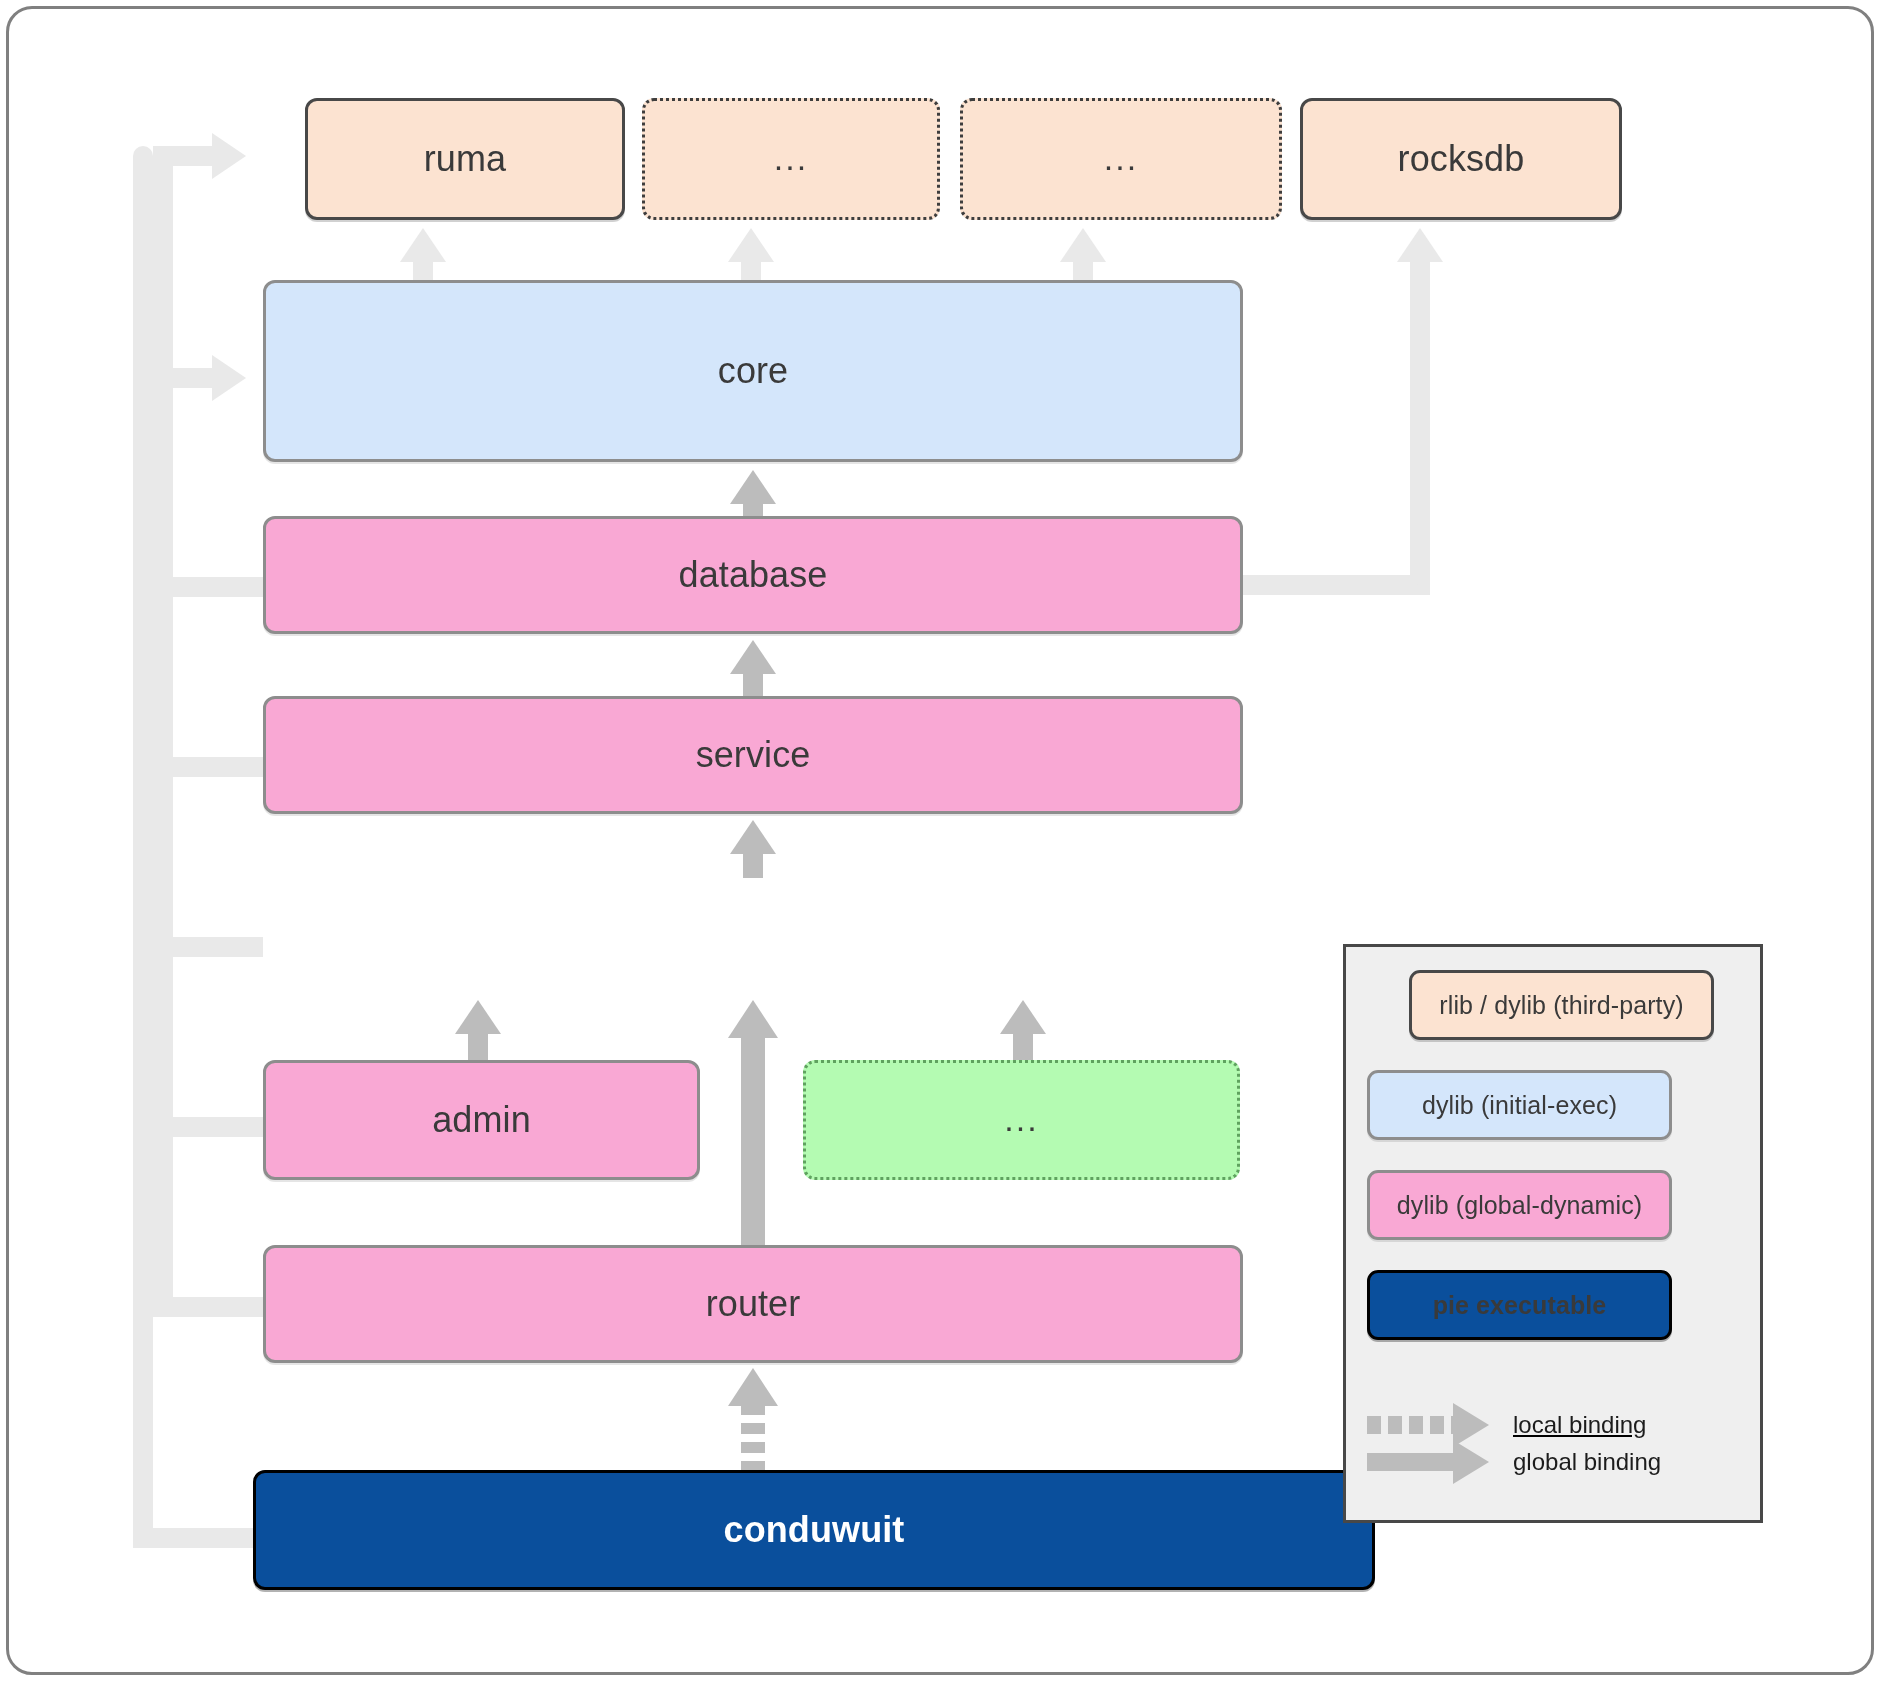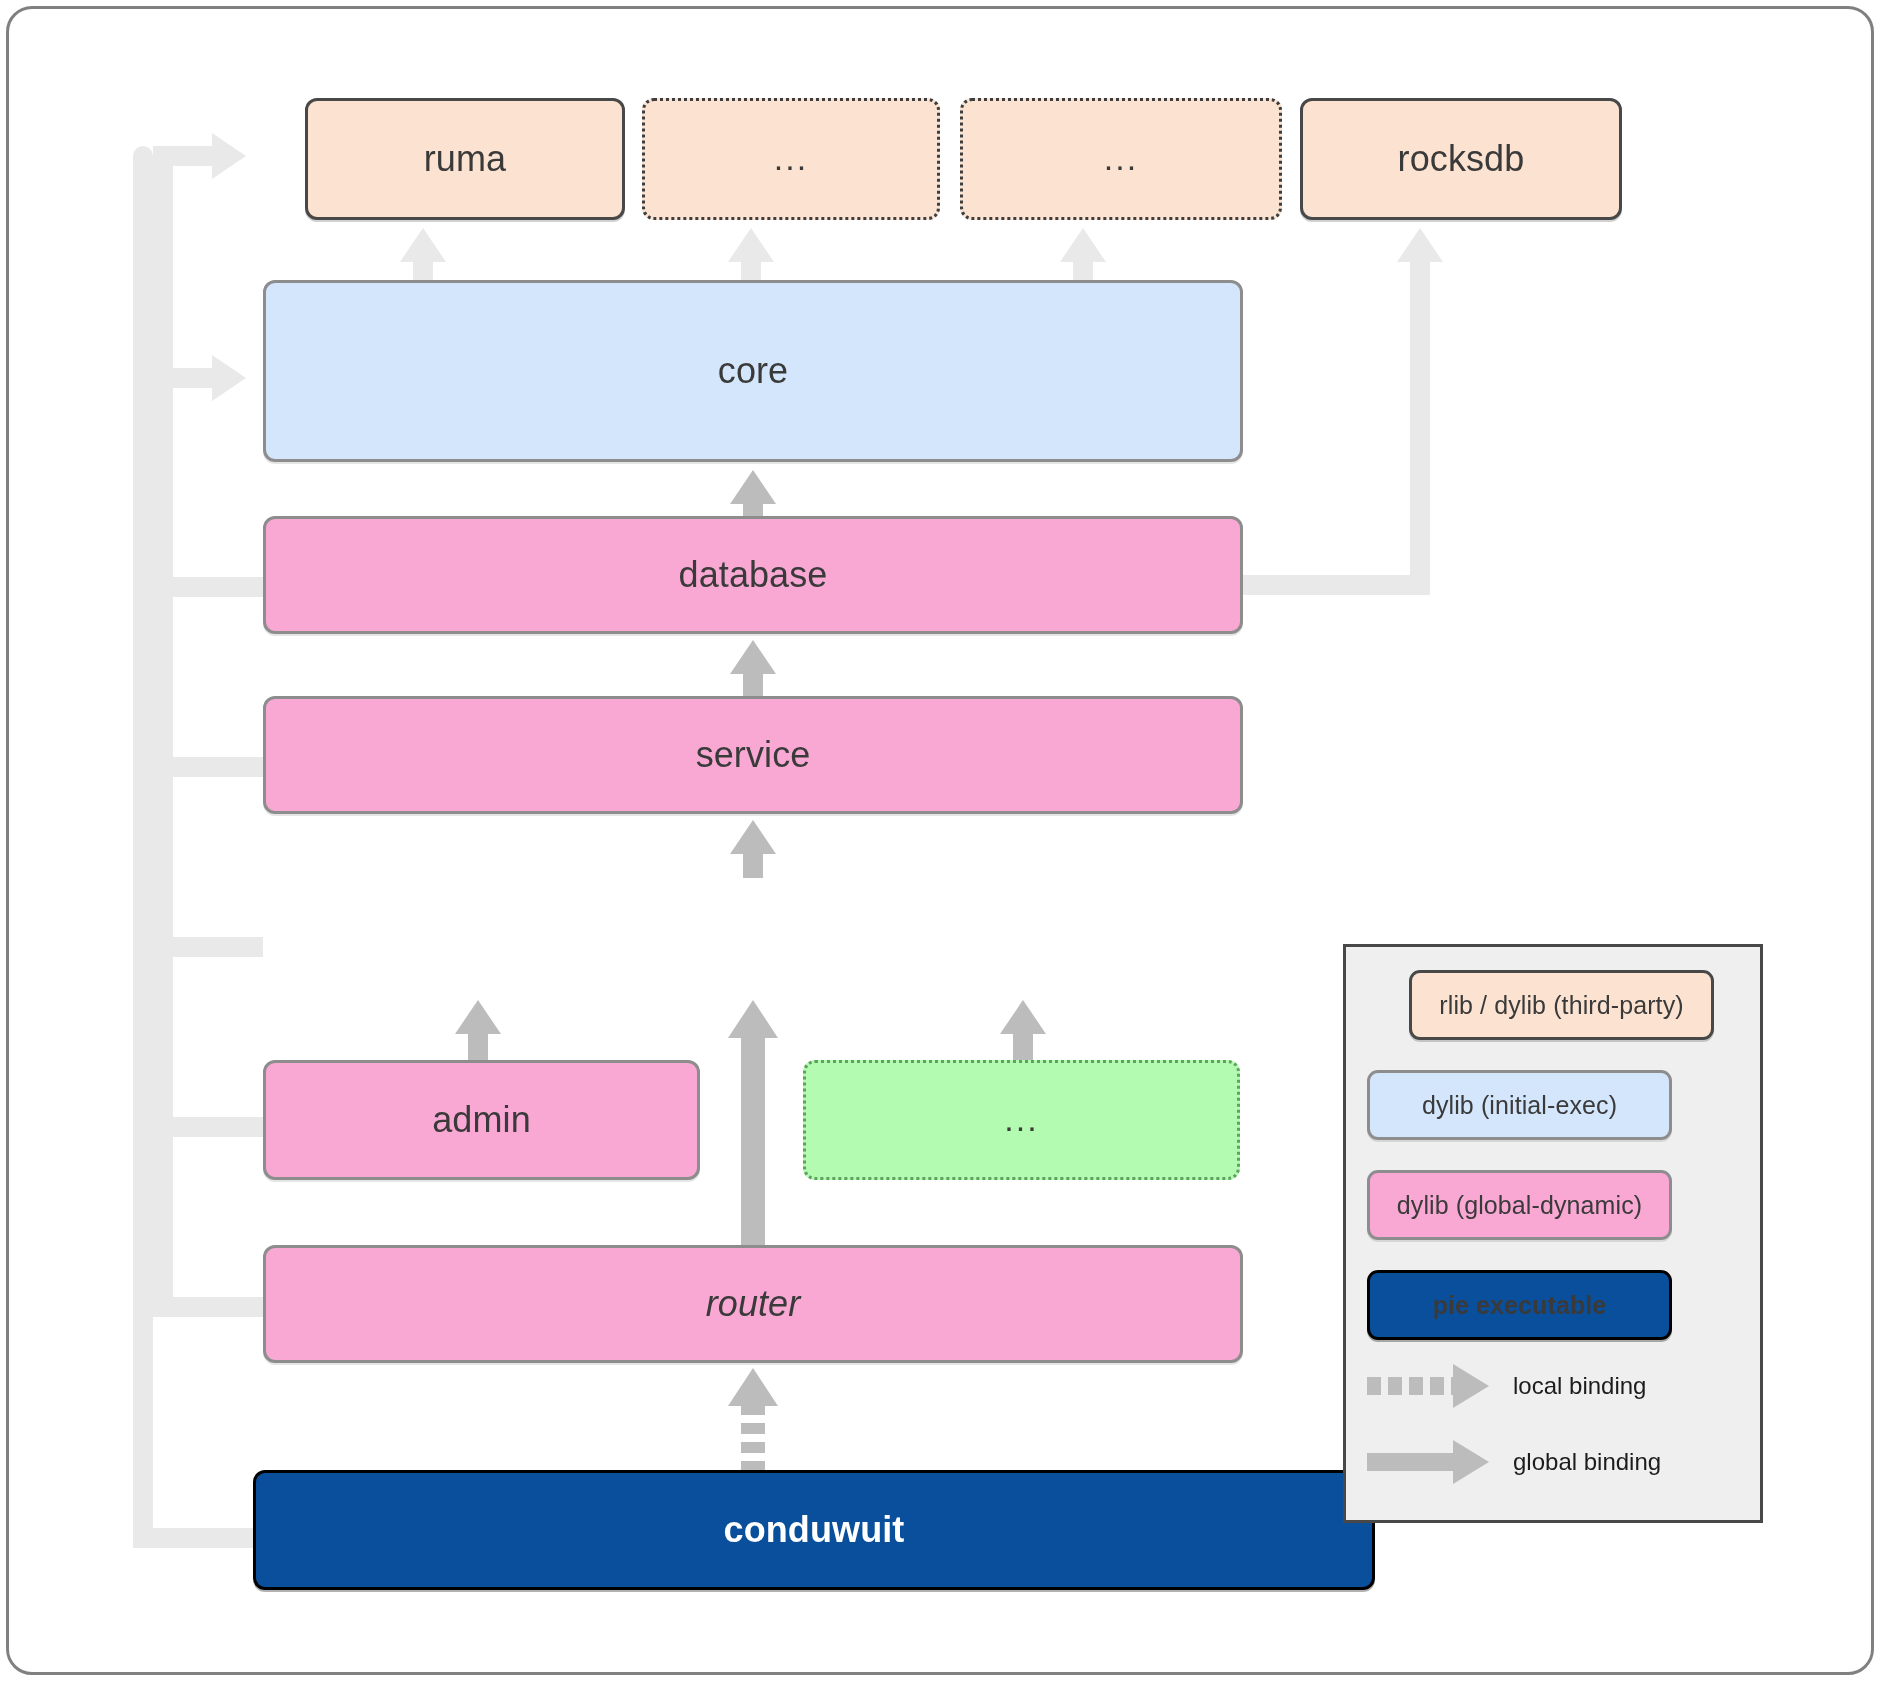--- a/index.html
+++ b/index.html
@@ -286,21 +286,21 @@
   </div>
 
   <div class="node globaldyn" style="left:263px; top:1060px; width:437px; height:120px;">
     <span>admin</span>
   </div>
 
   <div class="node globaldyn dotted" style="left:803px; top:1060px; width:437px; height:120px;">
     <span class="ellipsis">...</span>
   </div>
 
-  <div class="node globaldyn" style="left:263px; top:1245px; width:980px; height:118px;font-style:italic;">
+  <div class="node globaldyn" style="left:263px; top:1245px; width:980px; height:118px;">
     <span>router</span>
   </div>
 
   <div class="varrow dashed" style="left:728px; top:1368px; width:50px; height:110px;">
     <div class="head" style="border-left-width:25px;border-right-width:25px;border-bottom-width:38px;"></div>
     <div class="shaft" style="top:36px; width:24px; height:76px;"></div>
   </div>
 
   <div class="node pie" style="left:253px; top:1470px; width:1122px; height:120px;">
     <span>conduwuit</span>
@@ -317,21 +317,21 @@
     </div>
 
     <div class="swatch node globaldyn" style="top:223px; position:absolute; z-index:1;">
       <span>dylib (global-dynamic)</span>
     </div>
 
     <div class="swatch node pie" style="top:323px; position:absolute; z-index:1; font-size:25px;">
       <span>pie executable</span>
     </div>
 
-    <div class="legend-row" style="top:409px;">
+    <div class="legend-row" style="top:448px;text-decoration:underline;">
       <span class="la local">
         <span class="sh"></span>
         <span class="hd"></span>
       </span>
       <span class="lbl">local binding</span>
     </div>
 
     <div class="legend-row" style="top:485px;">
       <span class="la">
         <span class="sh"></span>

